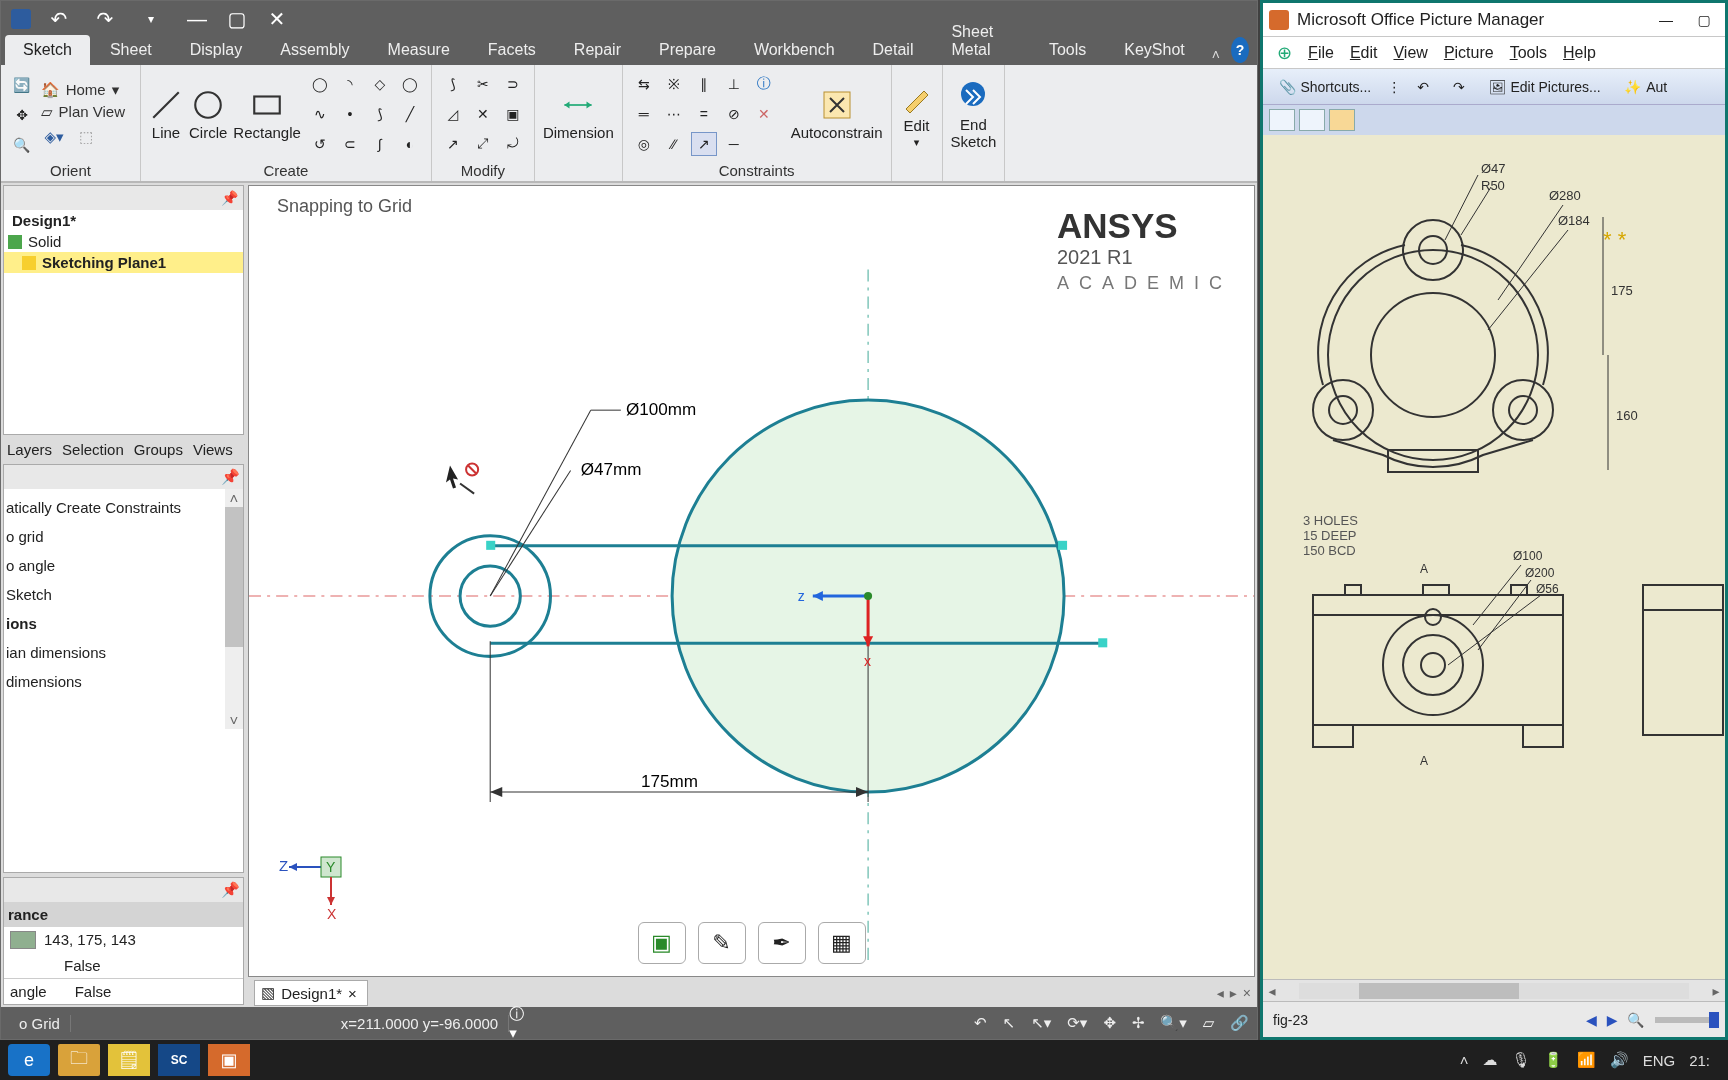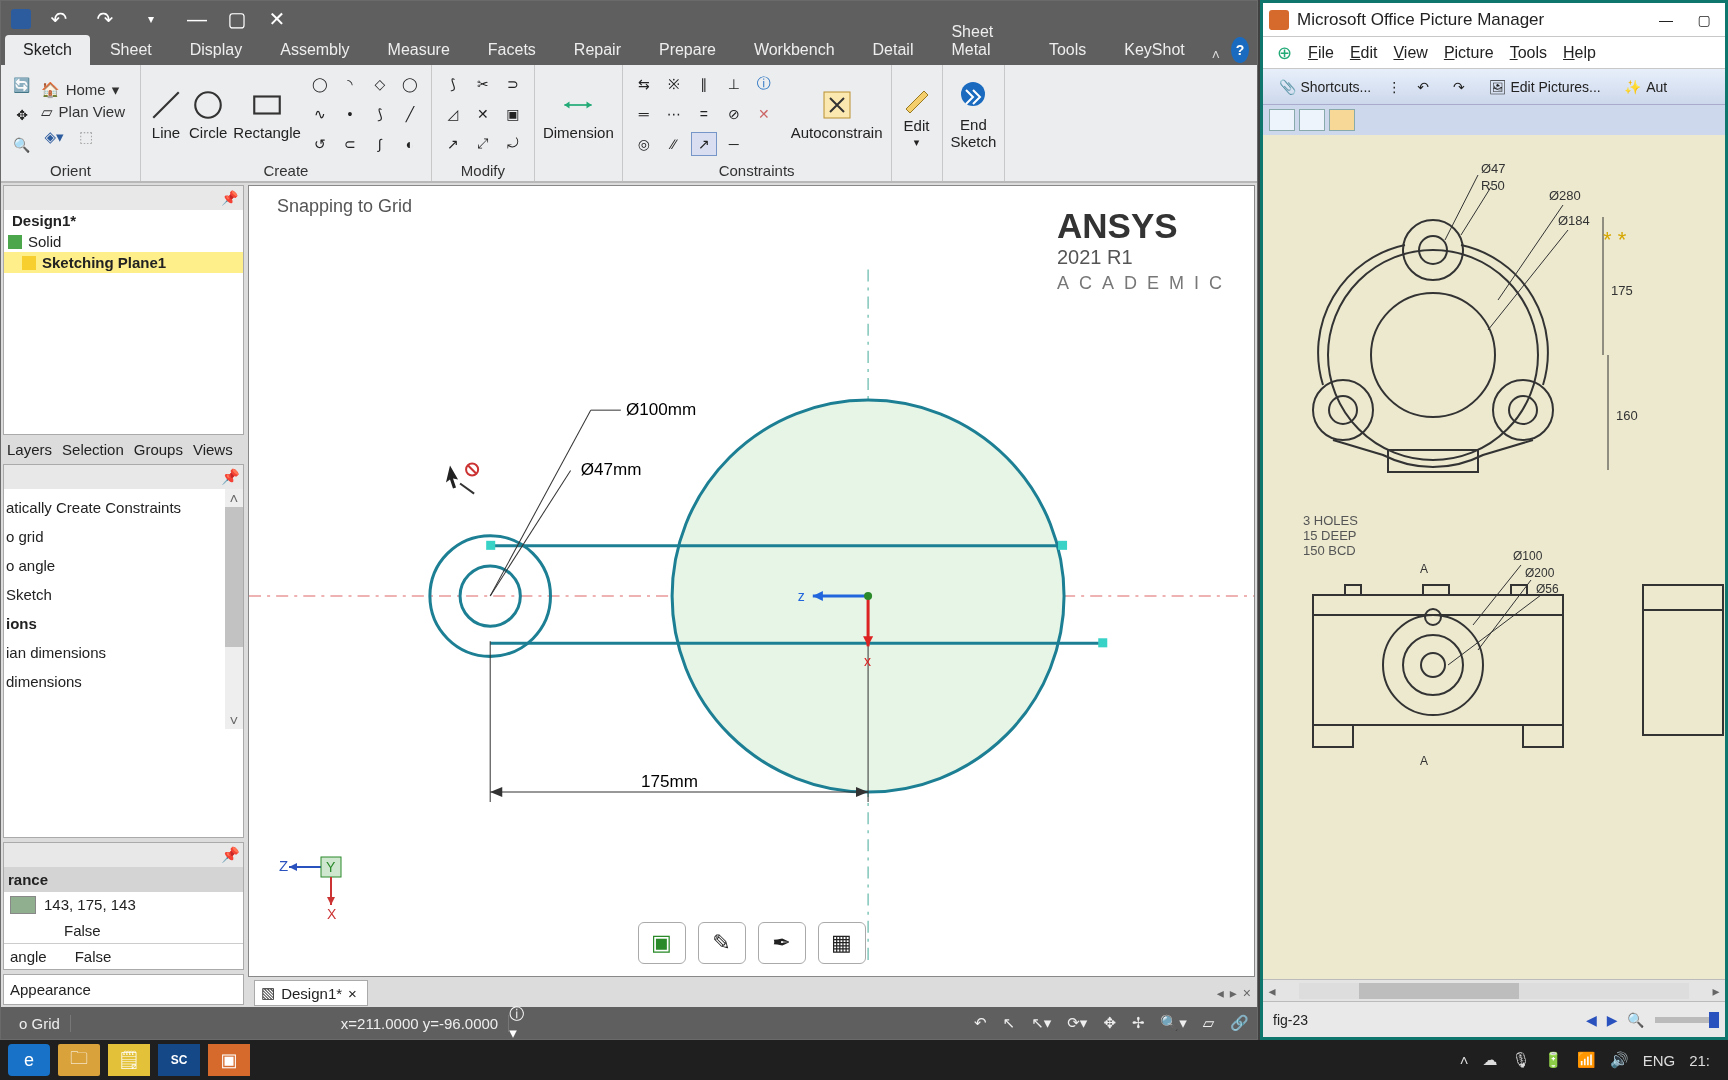--- a/index.html
+++ b/index.html
@@ -349,21 +349,20 @@
             <span>143, 175, 143</span>
           </div>
           <div class="row" style="padding-left:60px">
               <span>False</span>
             </div>
           <div class="row prop2">
             <span>angle</span>
             <span style="margin-left:20px">False</span>
           </div>
         </div>
-        <div class="appbar"><span>Appearance</span></div>
       </div>
 
       <div class="canvasarea">
         <div class="canvas">
           <div class="snaptxt">Snapping to Grid</div>
           <div class="brand">
             <div class="a">ANSYS</div>
             <div class="b">2021 R1</div>
             <div class="c">ACADEMIC</div>
           </div>

